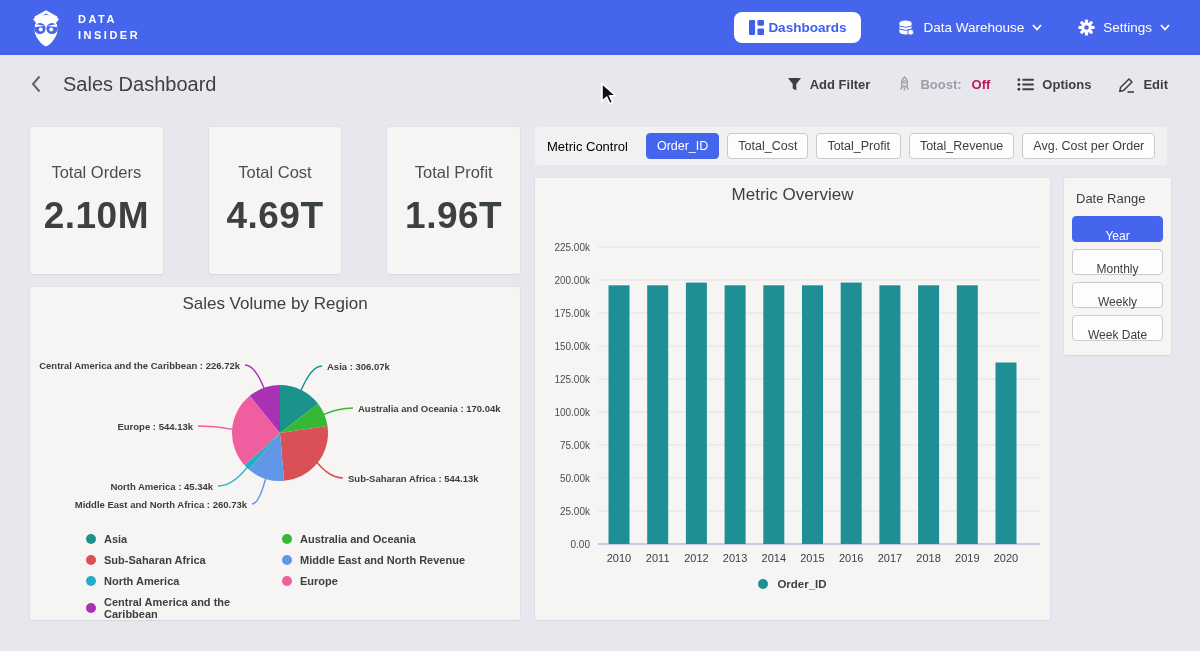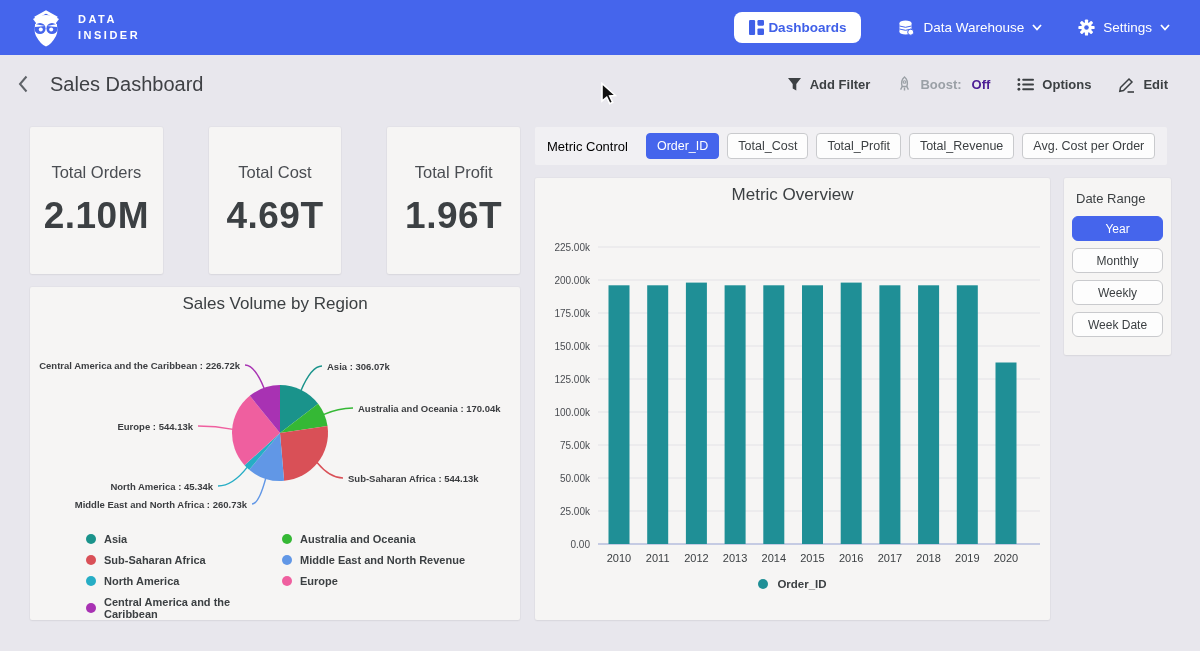--- a/index.html
+++ b/index.html
@@ -11,28 +11,28 @@
             display:flex; align-items:center; justify-content:space-between; padding:0 30px 0 26px; }
   .brand { display:flex; align-items:center; gap:12px; }
   .brand-text { color:#fff; font-size:11px; font-weight:bold; letter-spacing:2.5px; line-height:1.45; }
   .nav-right { display:flex; align-items:center; gap:36px; }
   .nav-item { display:flex; align-items:center; gap:8px; color:#fff; font-size:13.5px; font-weight:500; cursor:pointer; background:none; border:none; }
   .nav-dashboards { display:flex; align-items:center; gap:4px; background:#fff; color:#4060e8; font-weight:700;
                     font-size:13.5px; border:none; border-radius:8px; padding:8px 15px; cursor:pointer; }
 
   
   .page-header { position:absolute; top:55px; left:0; width:1200px; height:58px;
-                 display:flex; align-items:center; padding:0 32px 0 12px; }
+                 display:flex; align-items:center; padding:0 32px 0 25px; }
   .back-btn { background:none; border:none; cursor:pointer; display:flex; align-items:center; padding:4px; }
   .page-title { font-size:20px; font-weight:500; color:#3f4145; margin-left:16px; }
   .header-actions { margin-left:auto; display:flex; align-items:center; gap:27px; }
   .h-action { display:flex; align-items:center; gap:8px; background:none; border:none; cursor:pointer;
               font-size:13px; color:#3c4043; font-weight:700; }
   .h-action .muted { color:#9aa0a6; }
-  .h-action .boost-off { color:#4c1d95; margin-left:2px; }
+  .h-action .boost-off { color:#be185d; margin-left:2px; }
 
   
   .card { background:#f6f5f4; border-radius:2px; box-shadow:0 0 0 1px rgba(0,0,0,0.02), 0 1px 2px rgba(0,0,0,0.05); }
 
   .kpi-row { position:absolute; left:30px; top:127px; width:490px; display:flex; justify-content:space-between;gap:46px; }
   .kpi { width:155px; height:147px; text-align:center; }
   .kpi-label { margin-top:36px; font-size:16.5px; color:#4a4d52; }
   .kpi-value { margin-top:13px; font-size:37px; font-weight:700; color:#3c4043; letter-spacing:0.5px; }
 
   .pie-card { position:absolute; left:30px; top:287px; width:490px; height:333px; }
@@ -54,21 +54,21 @@
   
   .bar-card { position:absolute; left:535px; top:178px; width:515px; height:442px; }
   #bar-svg { position:absolute; top:0; left:0; }
   .bar-legend { position:absolute; top:400px; left:0; width:100%; display:flex; justify-content:center;
                 align-items:center; gap:9px; font-size:11.5px; font-weight:bold; color:#3c4043; }
   .bar-legend .legend-dot { background:#1f8f96; }
 
   
   .date-card { position:absolute; left:1064px; top:178px; width:107px; height:177px; }
   .date-title { font-size:13px; color:#3c4043; margin:13px 0 10px 12px; }
-  .date-card .opt-btn { display:block; width:91px; height:25px; margin:0 auto 7px auto; padding:5px; font-size:12px;border-radius:6px; }
+  .date-card .opt-btn { display:block; width:91px; height:25px; margin:0 auto 7px auto; padding:12px; font-size:12px; }
 
   .cursor { position:absolute; left:598px; top:82px; pointer-events:none; }
 </style>
 </head>
 <body>
 
 <div class="screen">
 
   <header class="navbar">
     <div class="brand">

